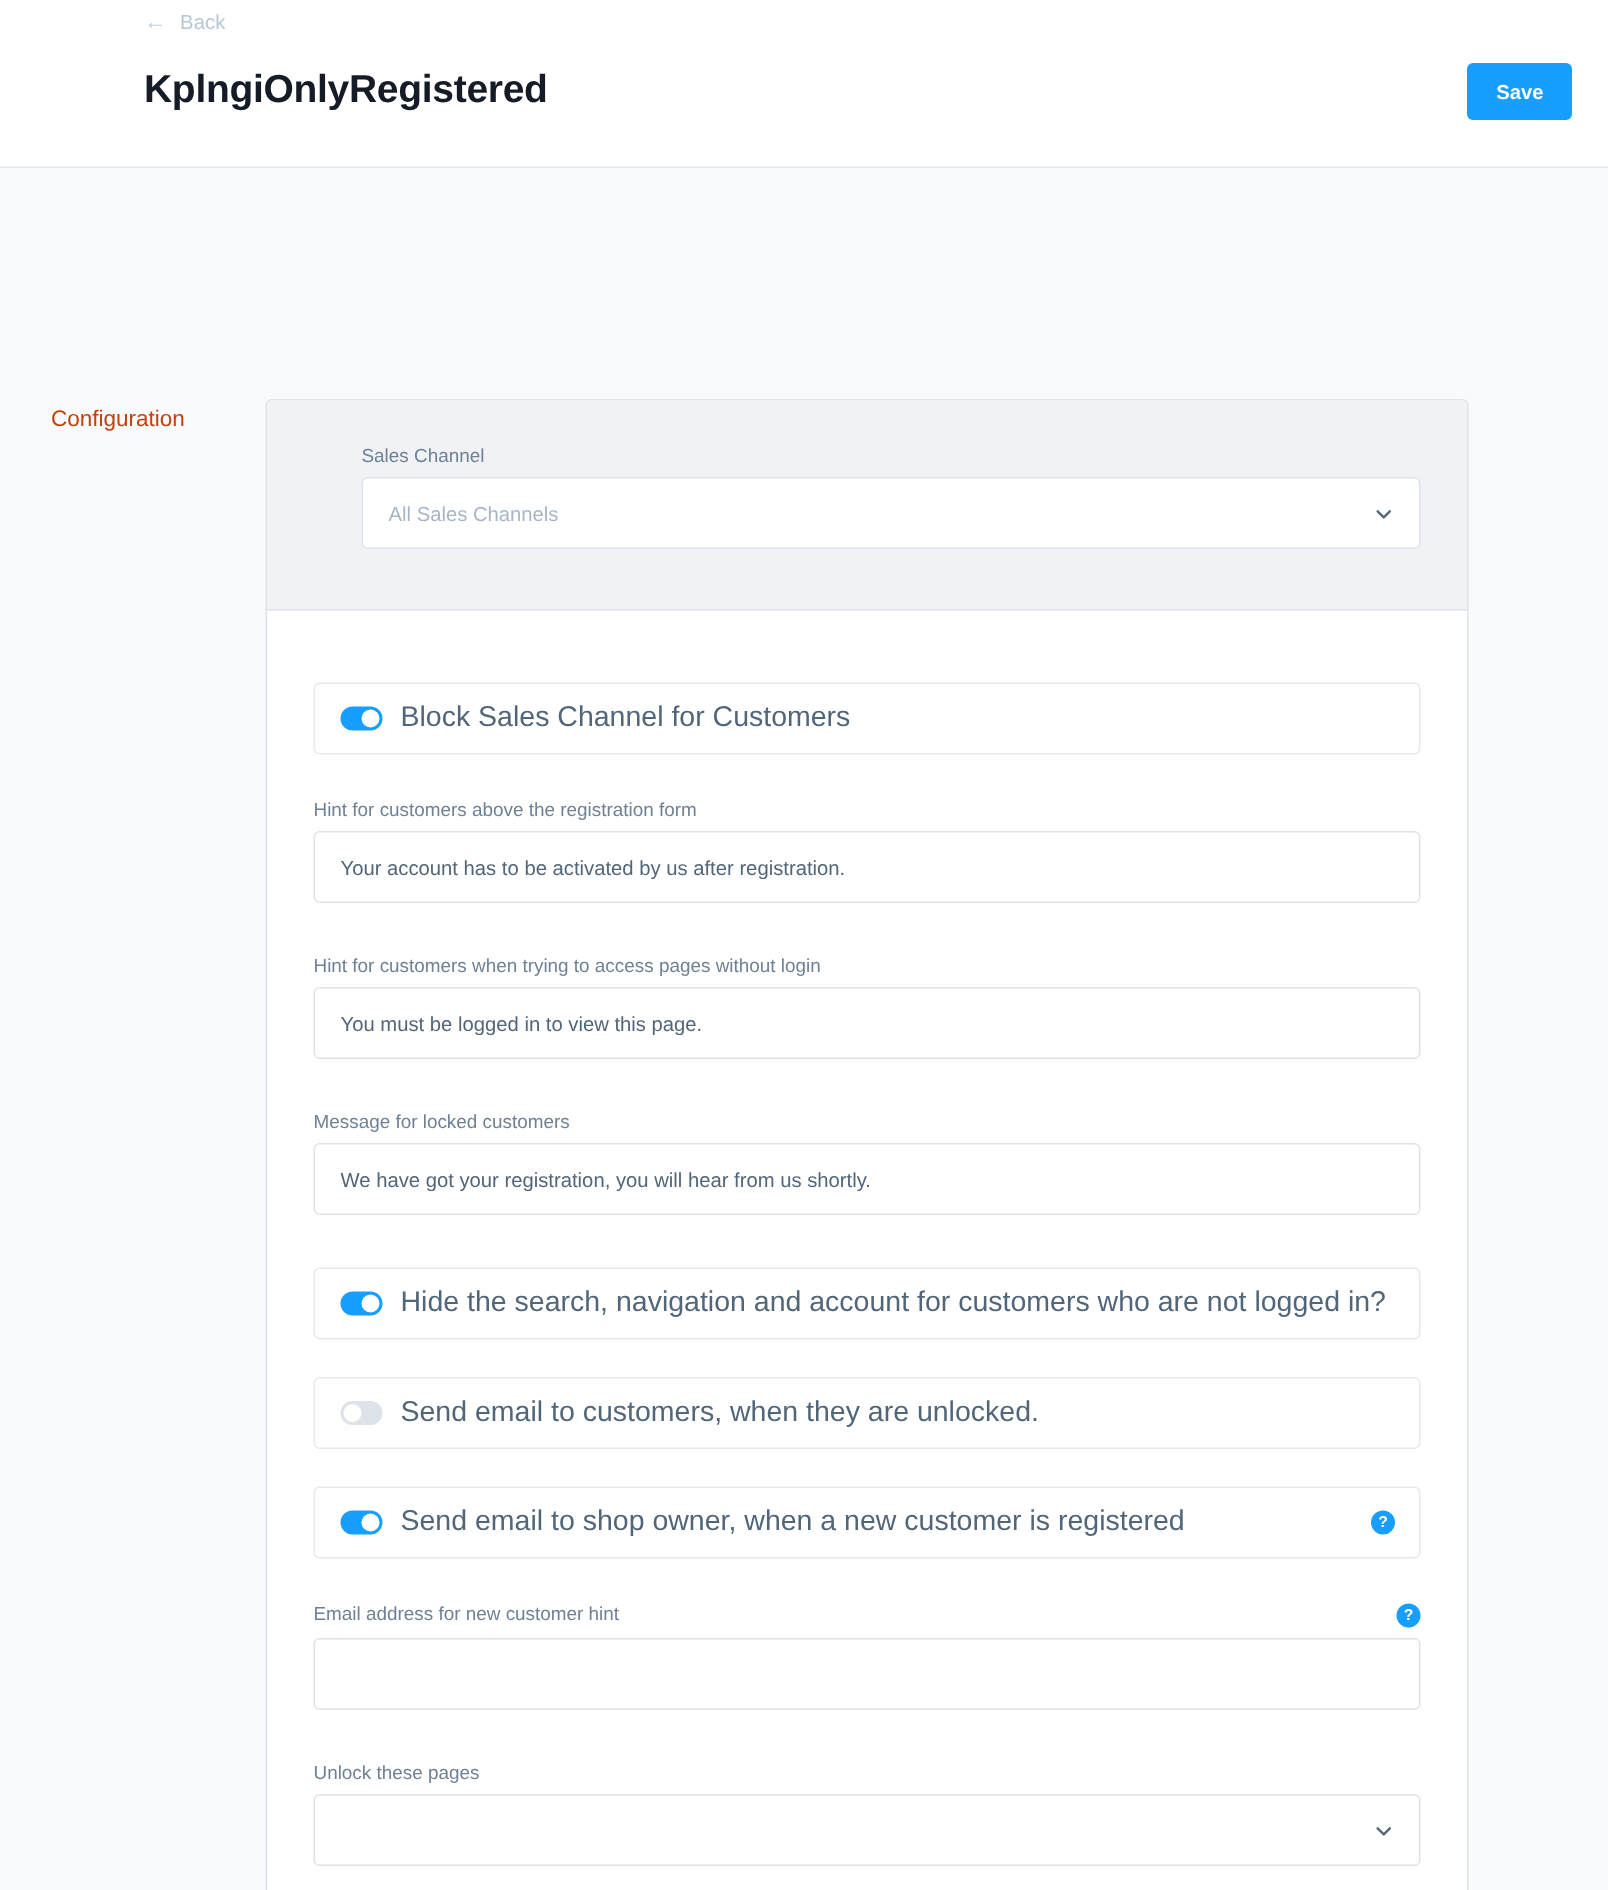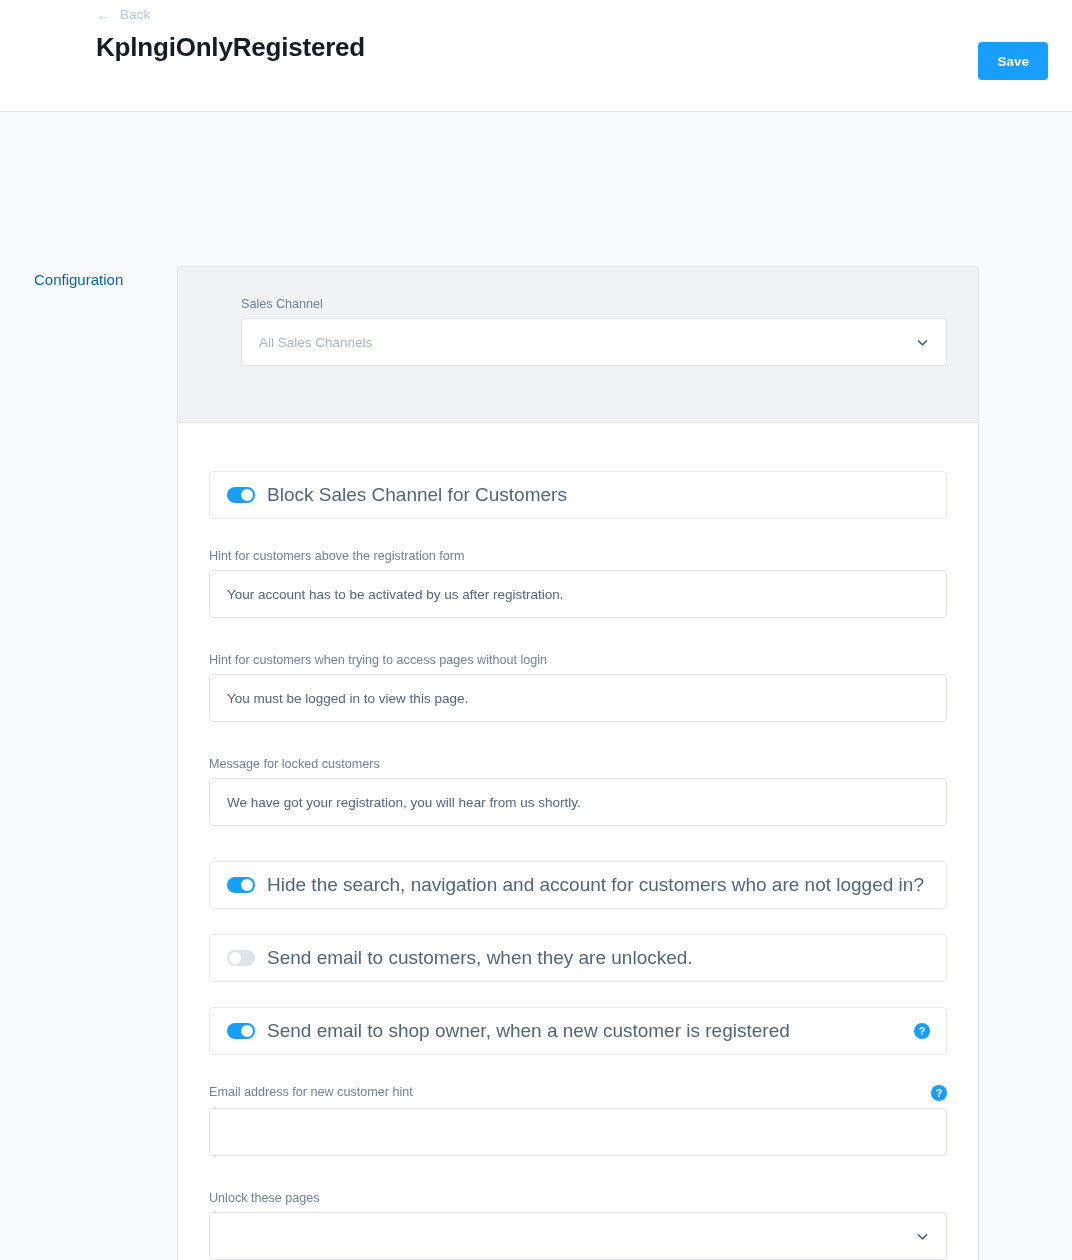--- a/index.html
+++ b/index.html
@@ -36,21 +36,21 @@
     display: inline-block;
   }
   .back-label {
     color: #b7c7d8;
     font-size: 13.5px;
     letter-spacing: .1px;
   }
   .page-title {
     position: absolute;
     left: 96px;
-    top: 32px;
+    top: 44px;
     font-size: 26px;
     font-weight: bold;
     color: #161c27;
     letter-spacing: -.2px;
   }
   .save-button {
     position: absolute;
     right: 24px;
     top: 42px;
     background: #189eff;
@@ -68,38 +68,38 @@
   
   .content {
     position: relative;
     padding-top: 36px;
   }
   .section-label {
     position: absolute;
     left: 34px;
     top: 159px;
     font-size: 15px;
-    color: #0369a1;
+    color: #c2410c;
   }
 
   .card {
     position: absolute;
     left: 177px;
     top: 154px;
     width: 802px;
     background: #ffffff;
     border: 1px solid #dfe3e8;
     border-radius: 4px;
     overflow: hidden;
   }
 
   .card-head {
     background: #f0f2f5;
     border-bottom: 1px solid #dfe3e8;
-    padding: 30px 31px 56px 31px;
+    padding: 30px 31px 40px 31px;
   }
 
   .card-body {
     padding: 48px 31px 52px 31px;
   }
 
   .field-label {
     font-size: 12.6px;
     color: #6f8295;
     margin-bottom: 7px;

